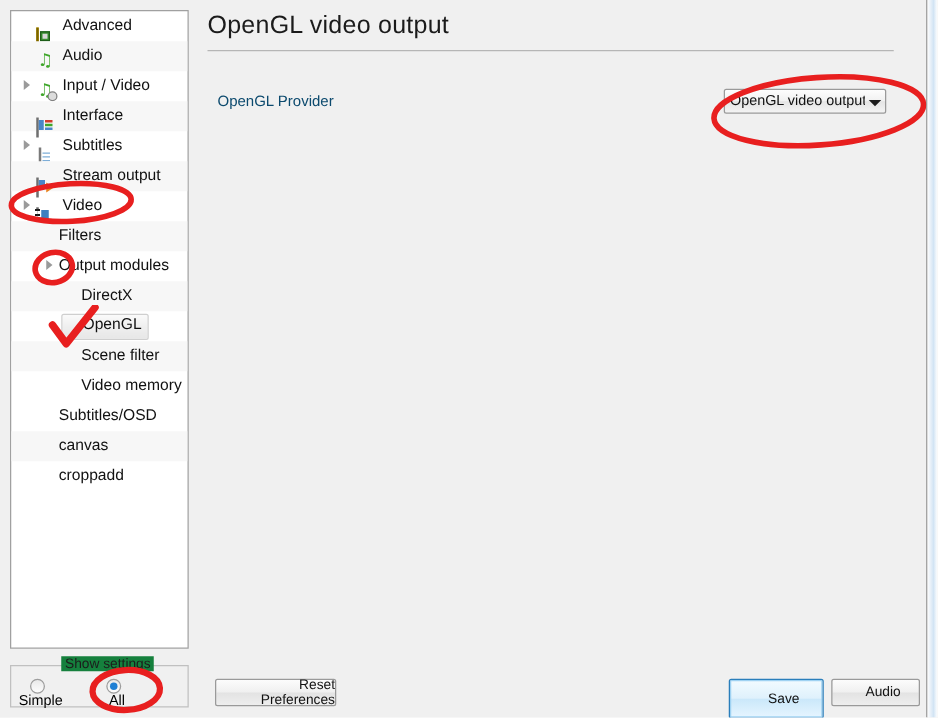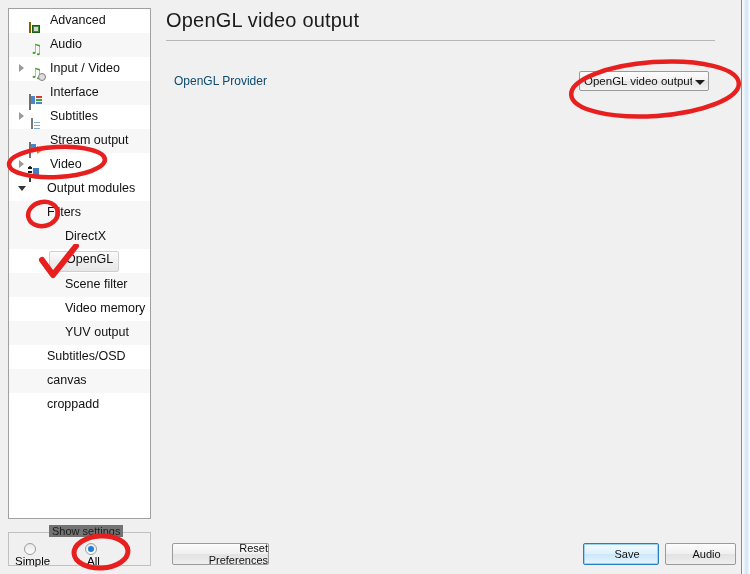--- a/index.html
+++ b/index.html
@@ -313,21 +313,21 @@
     position: absolute;
     left: 8px; top: 532px;
     width: 143px; height: 34px;
     border: 1px solid #c0c0c0;
     box-sizing: border-box;
     background: #f0f0f0;
   }
   #groupbox-title {
     position: absolute;
     left: 40px; top: -8px;
-    background: #737373;
+    background: #15803d;
     padding: 0 3px;
     font-size: 11px;
     color: #1c1c1c;
   }
   .radio-wrap {
     position: absolute;
     top: 10px;
     display: flex;
     align-items: center;
     font-size: 11.5px;
@@ -364,21 +364,21 @@
     text-align: right;
     font-size: 11px;
     color: #111111;
     cursor: default;
     display: flex;
     align-items: center;
     justify-content: center;
     padding-left: 12px;
   }
   #btn-reset { left: 172px; top: 543px; width: 97px; height: 22px; }
-  #btn-save  { left: 583px; top: 543px; width: 76px; height: 22px;
+  #btn-save  { left: 583px; top: 543px; width: 76px; height: 32px;
                border: 1px solid #2a7ebb;
                box-shadow: 0 0 0 1px #9fd2f2 inset;
                background: linear-gradient(to bottom, #f2fbff 0%, #dff1fc 48%, #cbe8fa 52%, #e6f5ff 100%); }
   #btn-cancel{ left: 665px; top: 543px; width: 71px; height: 22px; }
 
   
   .annot { position: absolute; pointer-events: none; }
   #annot-video  { left: 2px;  top: 142px; }
   #annot-output { left: 22px; top: 196px; }
   #annot-check  { left: 38px; top: 244px; }
@@ -455,34 +455,34 @@
       </div>
       <div class="tree-row">
         <div class="row-inner" style="margin-left: 4px;">
           <span class="expander">
             <span class="tri-open"></span>
           </span>
           <span class="ticon"><span class="ic-film"><span class="mid"></span></span></span>
           <span class="tlabel">Video</span>
         </div>
       </div>
-      <div class="tree-row">
+      <div class="tree-row alt">
         <div class="row-inner" style="margin-left: 22px;">
           <span class="expander">
+            <span class="tri-closed"></span>
+          </span>
+          <span class="tlabel">Filters</span>
+        </div>
+      </div>
+      <div class="tree-row">
+        <div class="row-inner" style="margin-left: 22px;">
+          <span class="expander">
             <span class="tri-open"></span>
           </span>
           <span class="tlabel">Output modules</span>
-        </div>
-      </div>
-      <div class="tree-row alt">
-        <div class="row-inner" style="margin-left: 22px;">
-          <span class="expander">
-            <span class="tri-closed"></span>
-          </span>
-          <span class="tlabel">Filters</span>
         </div>
       </div>
       <div class="tree-row alt">
         <div class="row-inner" style="margin-left: 40px;">
           <span class="expander"></span>
           <span class="tlabel">DirectX</span>
         </div>
       </div>
       <div class="tree-row sel">
         <div class="row-inner" style="margin-left: 40px;">
@@ -493,26 +493,20 @@
       <div class="tree-row alt">
         <div class="row-inner" style="margin-left: 40px;">
           <span class="expander"></span>
           <span class="tlabel">Scene filter</span>
         </div>
       </div>
       <div class="tree-row">
         <div class="row-inner" style="margin-left: 40px;">
           <span class="expander"></span>
           <span class="tlabel">Video memory</span>
-        </div>
-      </div>
-      <div class="tree-row alt">
-        <div class="row-inner" style="margin-left: 40px;">
-          <span class="expander"></span>
-          <span class="tlabel">YUV output</span>
         </div>
       </div>
       <div class="tree-row">
         <div class="row-inner" style="margin-left: 22px;">
           <span class="expander">
             <span class="tri-closed"></span>
           </span>
           <span class="tlabel">Subtitles/OSD</span>
         </div>
       </div>

